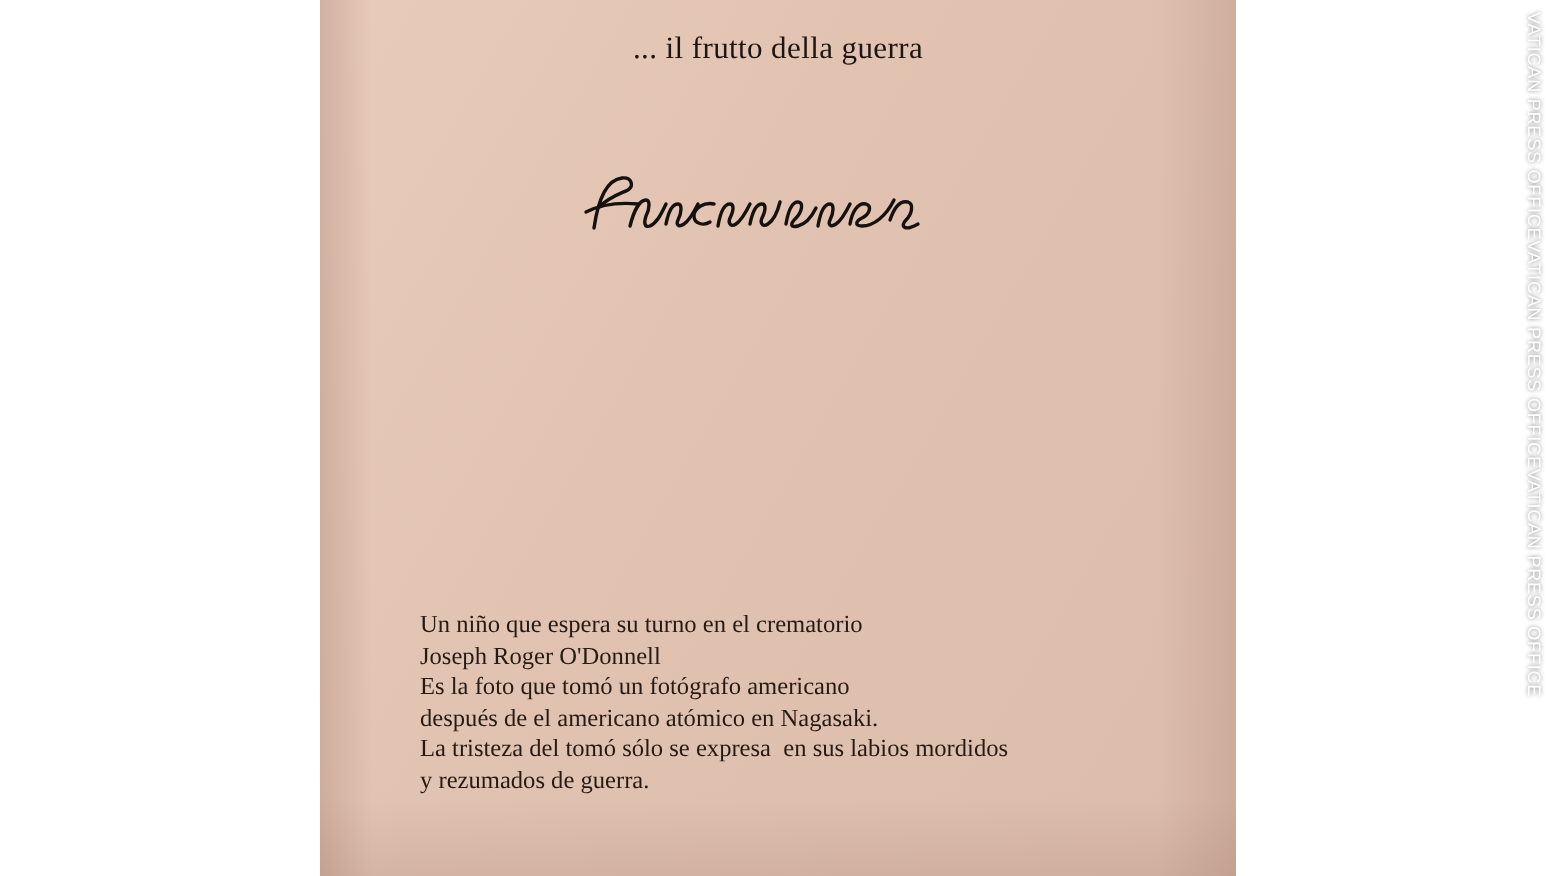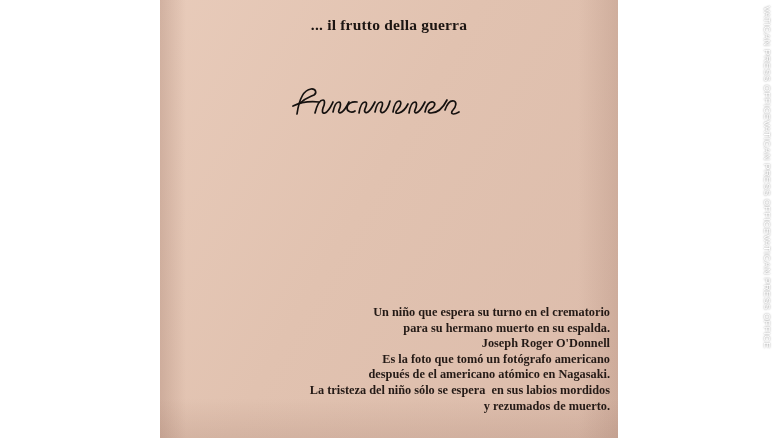--- a/index.html
+++ b/index.html
@@ -34,21 +34,20 @@
 
   .card {
     position: absolute;
     left: 160px;
     top: 0;
     width: 458px;
     height: 438px;
     background: #e3c5b4;
     background-image: linear-gradient(120deg, #e8cbba 0%, #e1c2b0 45%, #dcbcab 100%);
     z-index: 1;
-    font-weight: bold;
   }
   .card-shade-left {
     position: absolute;
     left: 0; top: 0;
     width: 26px; height: 438px;
     background: linear-gradient(to right, rgba(150,110,95,0.28), rgba(150,110,95,0));
   }
   .card-shade-right {
     position: absolute;
     right: 0; top: 0;
@@ -90,21 +89,20 @@
     left: 50px;
     top: 305px;
     width: 400px;
     font-family: "Liberation Serif", serif;
     font-size: 12.3px;
     line-height: 15.6px;
     color: #241a16;
   }
   .caption .line {
     white-space: pre;
-    text-align: right;
   }
 
   .credit {
     position: absolute;
     right: 4px;
     top: 0;
     height: 438px;
     width: 20px;
     z-index: 5;
     display: flex;
@@ -150,26 +148,25 @@
           <path d="M104 32 C105 26, 107 21, 110 21 C113 21, 112 26, 109 29 C106 32, 106 34, 110 33 C114 32, 117 28, 119 24"></path>
           <path d="M120 33 C121 27, 123 22, 126 22 C128 22, 128 26, 126 30 C125 32, 126 34, 129 32 C132 30, 134 26, 136 22"></path>
           <path d="M136 32 C137 26, 140 21, 144 22 C147 23, 146 27, 142 29 C139 30.5, 138 33, 142 33 C148 33, 154 28, 158 20"></path>
           <path d="M156 30 C158 24, 161 20, 165 21 C168 22, 167 27, 164 30 C161 33, 163 36, 170 32"></path>
         </g>
       </svg>
     </div>
 
     <div class="caption">
       <div class="line">Un niño que espera su turno en el crematorio</div>
-      <div class="line">para su hermano muerto en su espalda.</div>
       <div class="line">Joseph Roger O'Donnell</div>
       <div class="line">Es la foto que tomó un fotógrafo americano</div>
       <div class="line">después de el americano atómico en Nagasaki.</div>
-      <div class="line">La tristeza del niño sólo se espera  en sus labios mordidos</div>
-      <div class="line">y rezumados de muerto.</div>
+      <div class="line">La tristeza del tomó sólo se expresa  en sus labios mordidos</div>
+      <div class="line">y rezumados de guerra.</div>
     </div>
   </div>
 
   <div class="letterbox-left"></div>
   <div class="letterbox-right"></div>
 
   <div class="credit">
     <div class="credit-text">VATICAN PRESS OFFICEVATICAN PRESS OFFICEVATICAN PRESS OFFICE</div>
   </div>
 

